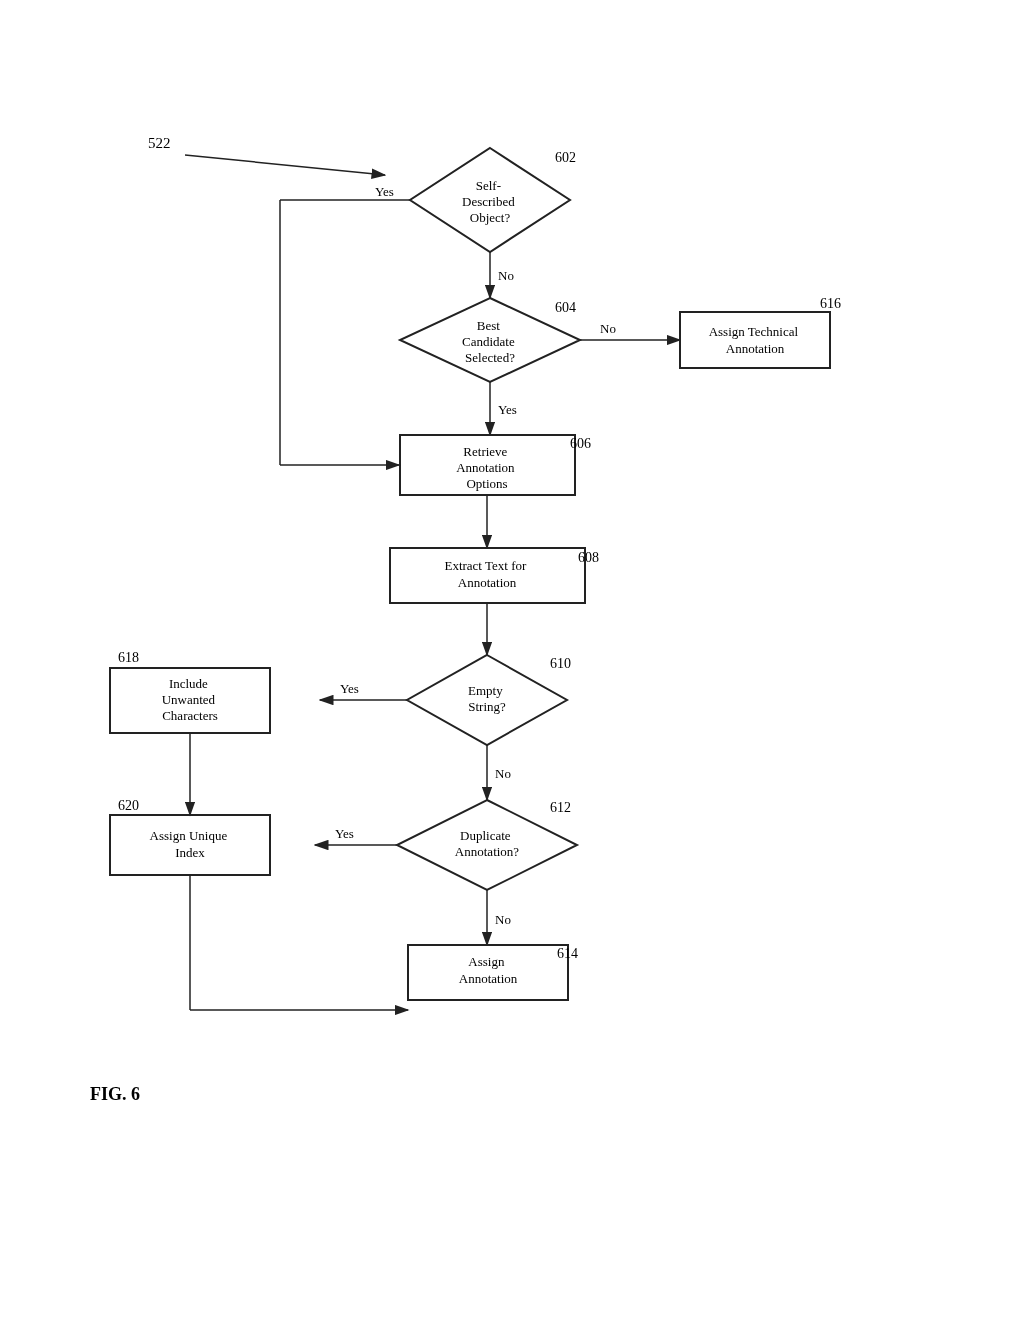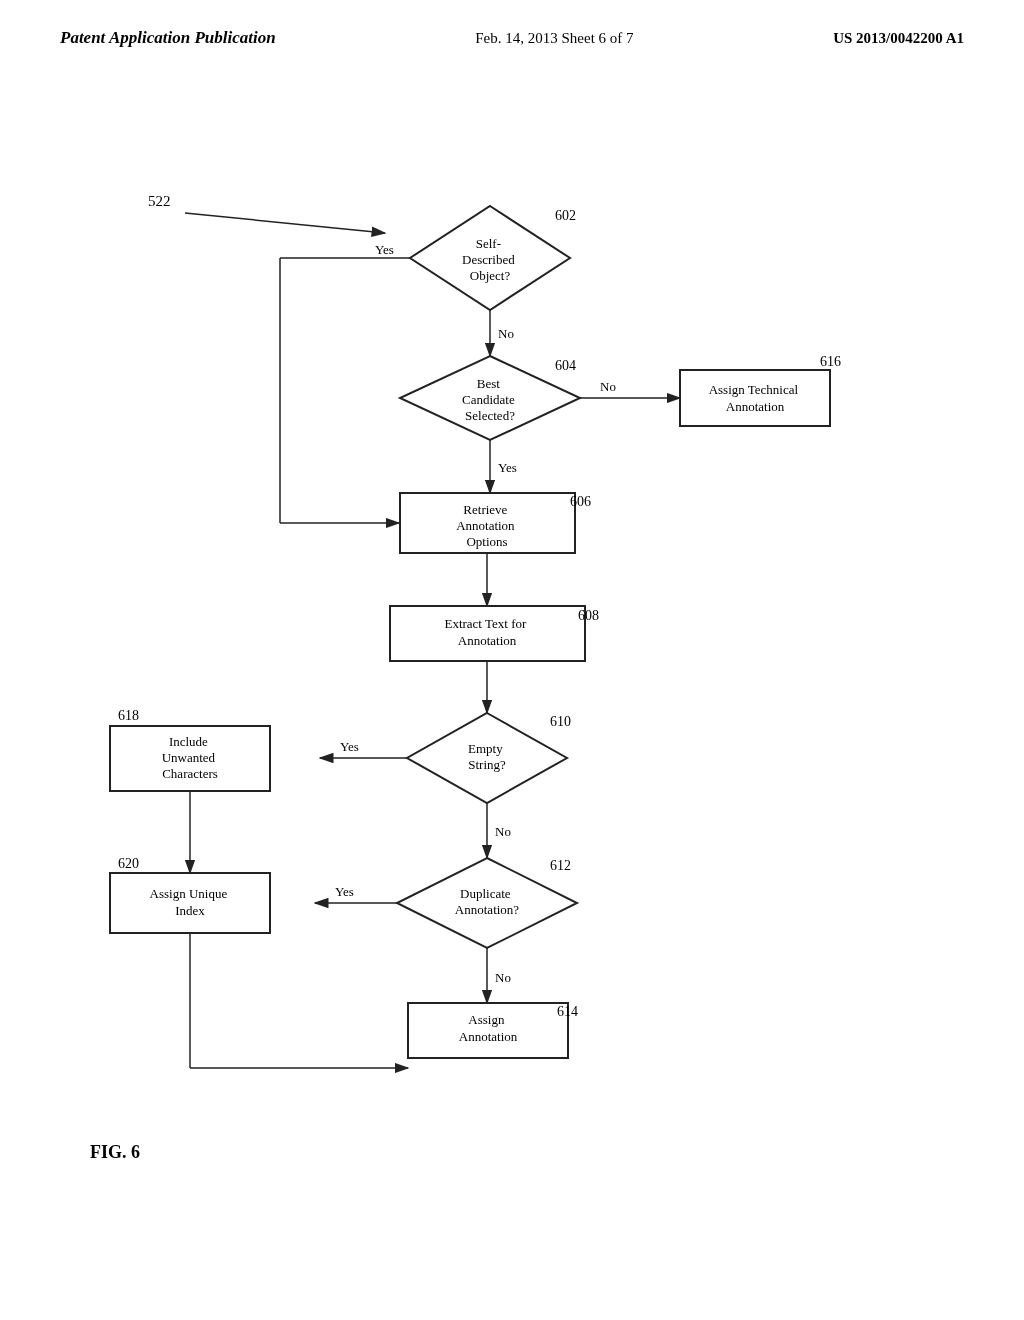--- a/index.html
+++ b/index.html
@@ -55,25 +55,20 @@
       top: 0;
       left: 0;
       width: 100%;
       height: 100%;
     }
   </style>
 </head>
 <body>
 
 <div class="page">
-  <div class="header">
-    <div class="header-left">Patent Application Publication</div>
-    <div class="header-center">Feb. 14, 2013   Sheet 6 of 7</div>
-    <div class="header-right">US 2013/0042200 A1</div>
-  </div>
 
   <div class="diagram-area">
     <svg viewBox="0 0 1024 1240" xmlns="http://www.w3.org/2000/svg">
 
       <defs>
         <marker id="arrow" markerWidth="10" markerHeight="7" refX="9" refY="3.5" orient="auto">
           <polygon points="0 0, 10 3.5, 0 7" fill="#222"></polygon>
         </marker>
       </defs>
 

